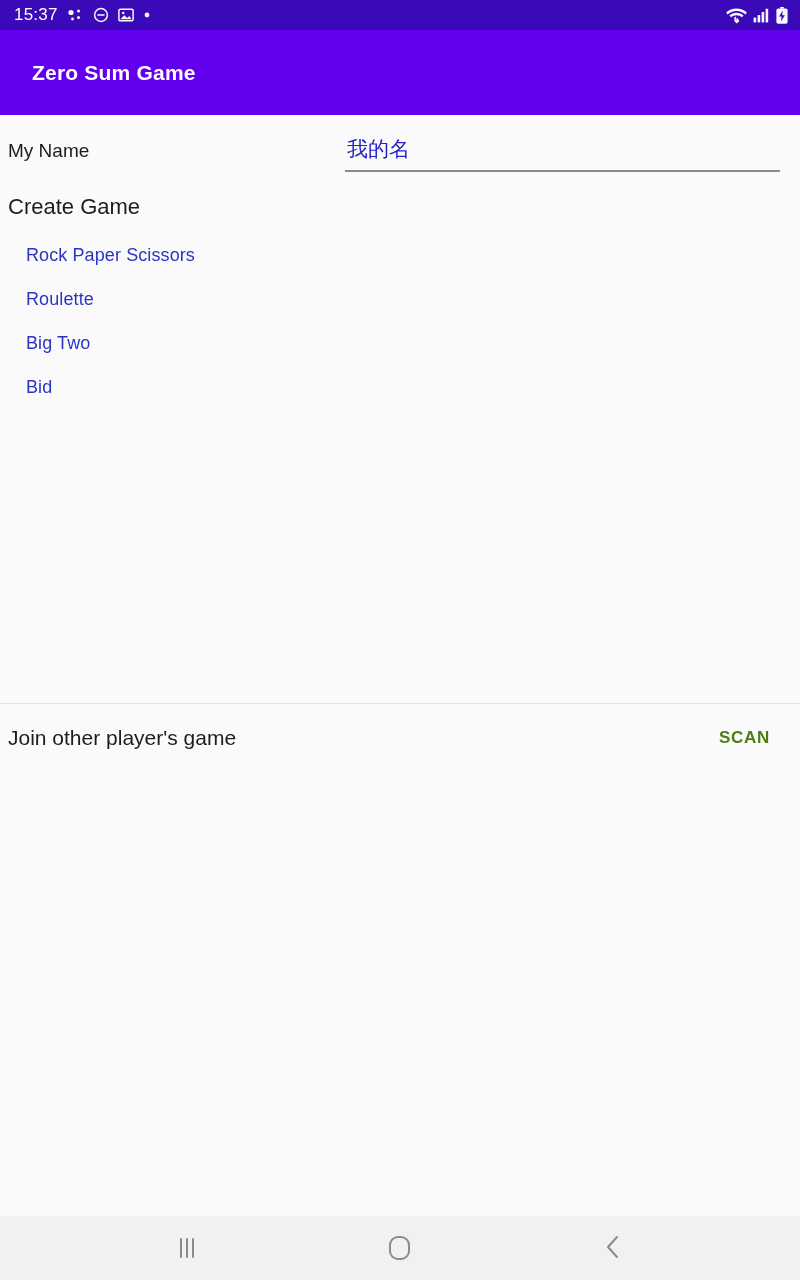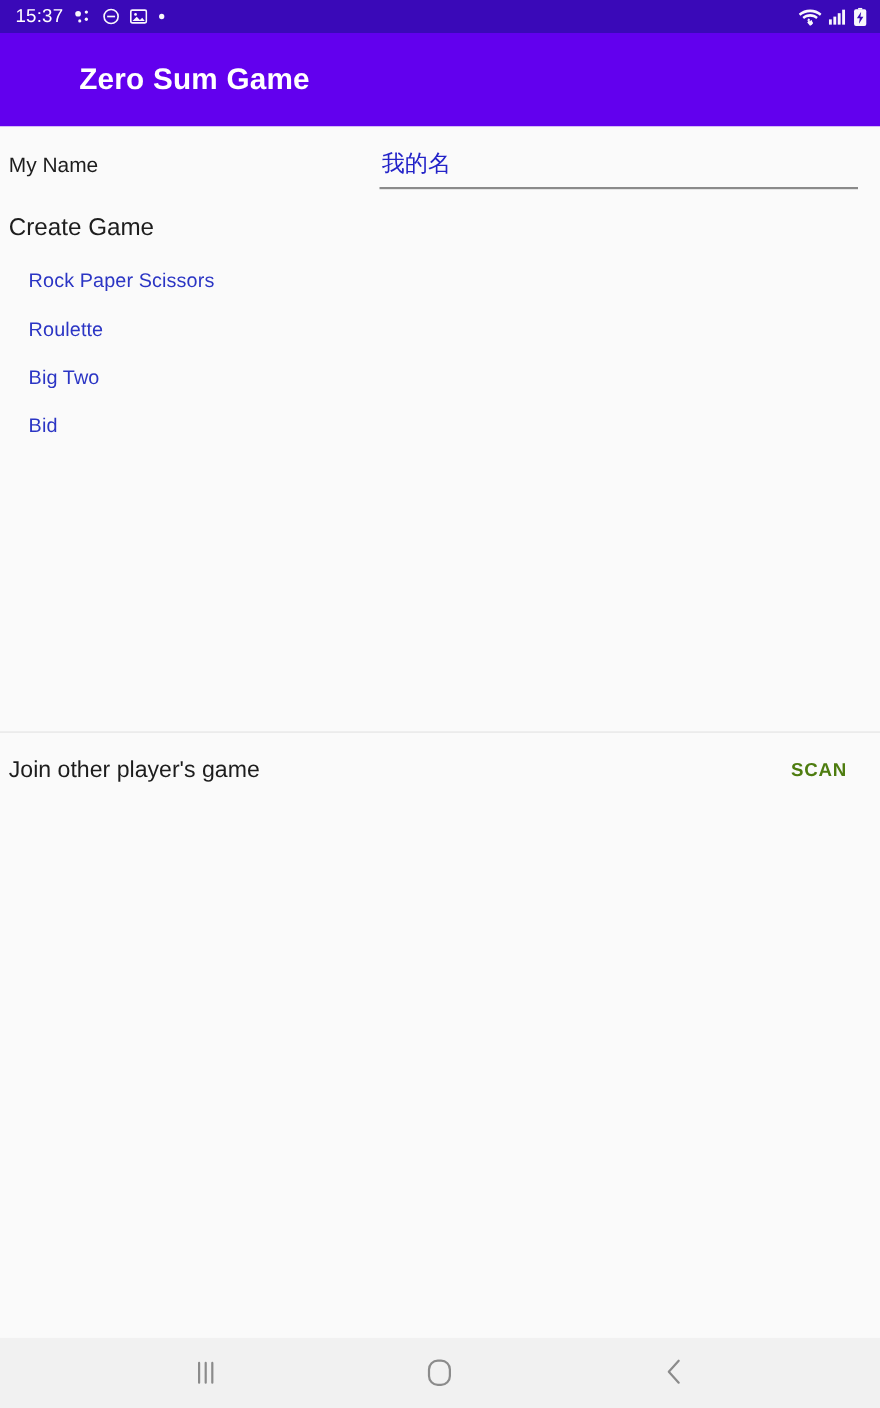--- a/index.html
+++ b/index.html
@@ -61,24 +61,23 @@
   .app-bar {
     height: 85px;
     background: #6200ee;
     display: flex;
     align-items: center;
     padding: 0 32px;
     flex: 0 0 85px;
   }
   .app-title {
     color: #ffffff;
-    font-size: 27px;
+    font-size: 21px;
     font-weight: bold;
     letter-spacing: 0.2px;
-    margin-left: 40px;
   }
 
   
   .content {
     flex: 1 1 auto;
     position: relative;
     background: #fafafa;
     overflow: hidden;
   }
 
@@ -140,21 +139,21 @@
     display: block;
     letter-spacing: 0.1px;
     margin-left: 16px;
   }
 
   
   .join-section {
     position: absolute;
     left: 0;
     right: 0;
-    top: 550px;
+    top: 588px;
   }
   .join-divider {
     height: 1px;
     background: #e2e2e2;
     width: 100%;
   }
   .join-row {
     display: flex;
     align-items: center;
     justify-content: space-between;

